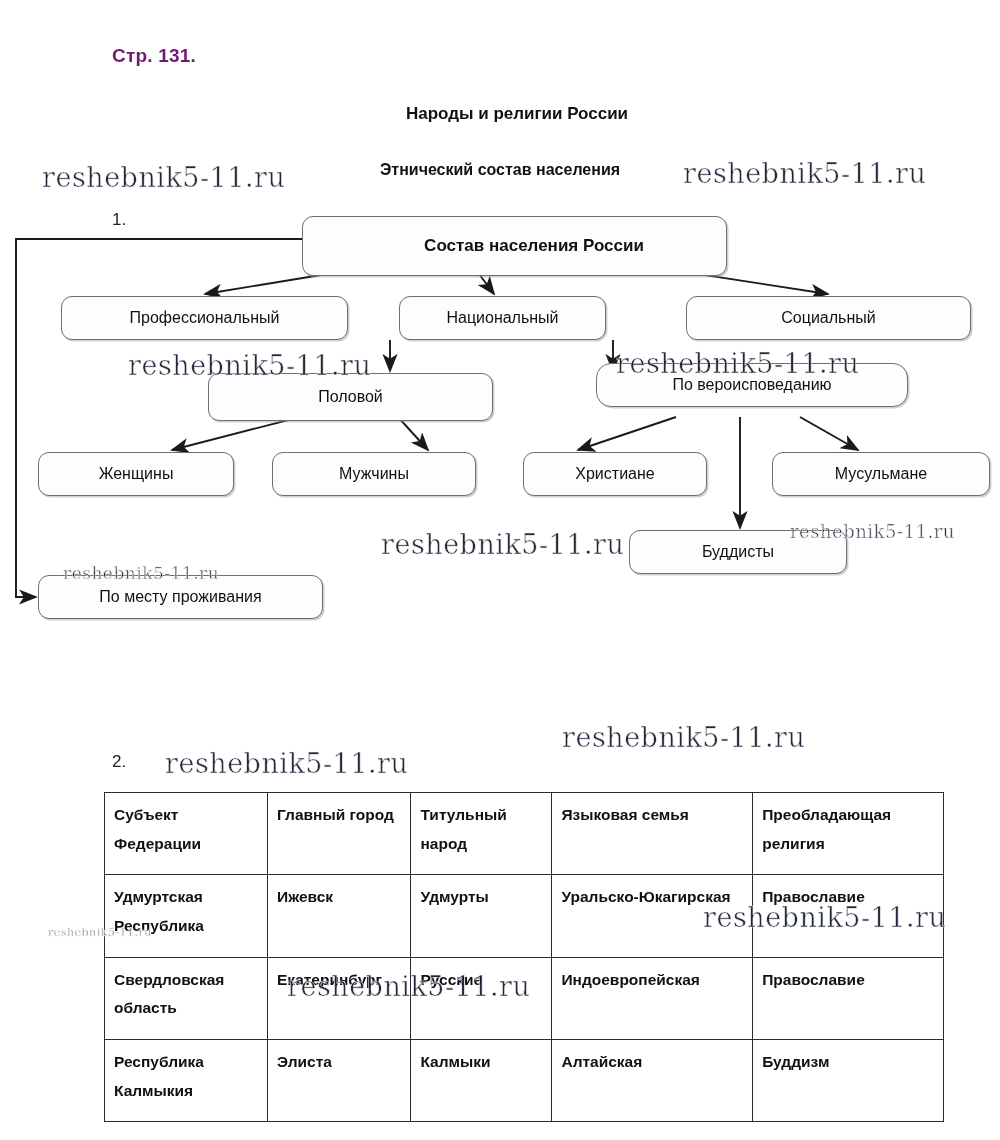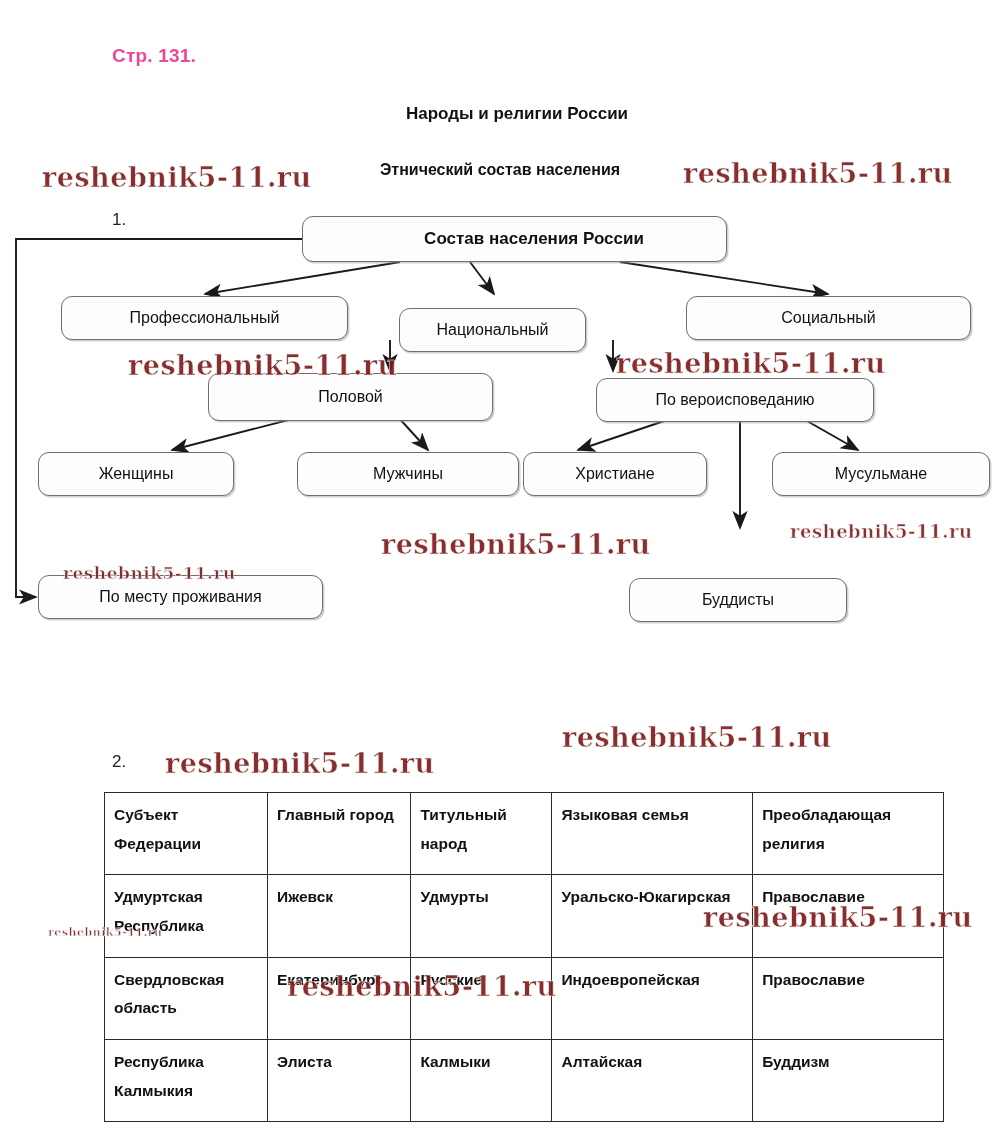--- a/index.html
+++ b/index.html
@@ -14,21 +14,21 @@
     overflow: hidden;
   }
 
   
   .page-ref {
     position: absolute;
     left: 112px;
     top: 45px;
     font-size: 19px;
     font-weight: bold;
-    color: #ec4899;
+    color: #701a75;
     letter-spacing: .2px;
   }
   .doc-title {
     position: absolute;
     left: 0; right: 0;
     top: 104px;
     text-align: center;
     font-size: 17px;
     font-weight: bold;
     color: #111;
@@ -48,22 +48,22 @@
     font-size: 17px;
     color: #222;
   }
   .task-1 { left: 112px; top: 210px; }
   .task-2 { left: 112px; top: 752px; }
 
   
   .wm {
     position: absolute;
     font-family: "DejaVu Serif", serif;
-    font-weight: bold;
-    color: #7f1d1d;
+    font-weight: normal;
+    color: #0f172a;
     opacity: .92;
     white-space: nowrap;
     letter-spacing: .5px;
     -webkit-text-stroke: 0.6px #f2f2f2;
     pointer-events: none;
   }
 
   
   #flow {
     position: absolute;
@@ -148,31 +148,31 @@
 
       <path d="M 676,417 L 578,450"></path>
 
       <path d="M 800,417 L 858,450"></path>
 
       <path d="M 740,417 L 740,528"></path>
 
       <path d="M 302,239 L 16,239 L 16,597 L 36,597"></path>
     </g>
   </svg>
-<div class="node root" style="left: 302px; top: 216px; width: 425px; height: 46px; padding-left: 45px;">Состав населения России</div>
+<div class="node root" style="left: 302px; top: 216px; width: 425px; height: 60px; padding-left: 45px;">Состав населения России</div>
     <div class="node" style="left: 61px; top: 296px; width: 287px; height: 44px;">Профессиональный</div>
-    <div class="node" style="left: 399px; top: 296px; width: 187px; height: 44px; margin-top: 12px;">Национальный</div>
+    <div class="node" style="left: 399px; top: 296px; width: 207px; height: 44px;">Национальный</div>
     <div class="node" style="left: 686px; top: 296px; width: 285px; height: 44px;">Социальный</div>
     <div class="node" style="left: 208px; top: 373px; width: 285px; height: 48px;">Половой</div>
-    <div class="node" style="left: 596px; top: 378px; width: 278px; height: 44px;">По вероисповеданию</div>
+    <div class="node" style="left: 596px; top: 363px; width: 312px; height: 44px; border-radius: 15px;">По вероисповеданию</div>
     <div class="node" style="left: 38px; top: 452px; width: 196px; height: 44px;">Женщины</div>
-    <div class="node" style="left: 272px; top: 452px; width: 222px; height: 44px; margin-left: 25px;">Мужчины</div>
+    <div class="node" style="left: 272px; top: 452px; width: 204px; height: 44px;">Мужчины</div>
     <div class="node" style="left: 523px; top: 452px; width: 184px; height: 44px;">Христиане</div>
     <div class="node" style="left: 772px; top: 452px; width: 218px; height: 44px;">Мусульмане</div>
-    <div class="node" style="left: 629px; top: 530px; width: 218px; height: 44px; margin-top: 48px;">Буддисты</div>
+    <div class="node" style="left: 629px; top: 530px; width: 218px; height: 44px;">Буддисты</div>
     <div class="node" style="left: 38px; top: 575px; width: 285px; height: 44px;">По месту проживания</div>
   </div>
 
 <table class="data">
   <thead>
     <tr>
       <th class="col1 tall">Субъект Федерации</th>
       <th class="col2 tall">Главный город</th>
       <th class="col3 tall">Титульный народ</th>
       <th class="col4 tall">Языковая семья</th>

